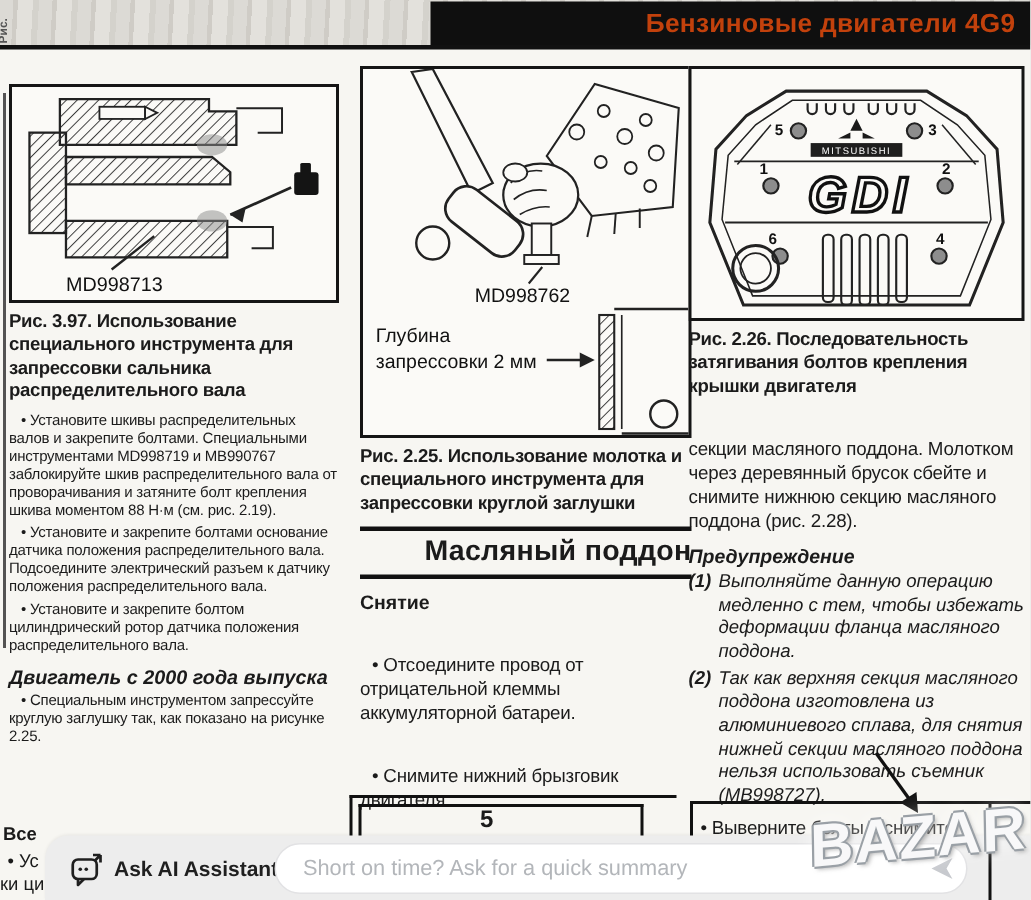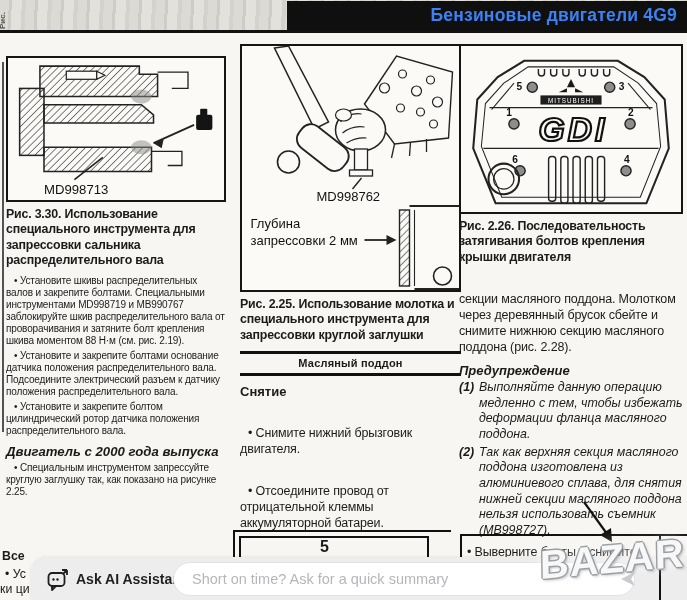--- a/index.html
+++ b/index.html
@@ -3,39 +3,39 @@
 <meta charset="utf-8">
 <style>
   html,body{margin:0;padding:0;background:#e9e8e5;}
   .page{position:relative;width:687px;height:600px;overflow:hidden;
         background:#f7f6f2;font-family:"Liberation Sans","DejaVu Sans",sans-serif;color:#1b1b1b;}
   
   .hdr-band{position:absolute;left:0;top:0;width:687px;height:30px;
     background:repeating-linear-gradient(93deg,#dcdad5 0 9px,#cfccc6 9px 12px,#e3e1dc 12px 22px,#d4d2cc 22px 26px);}
   .hdr-black{position:absolute;left:287px;top:1px;width:400px;height:29px;background:#0f0f0f;
     display:flex;align-items:center;justify-content:flex-end;padding-right:10px;box-sizing:border-box;}
-  .hdr-black span{color:#3b82f6;font-weight:bold;font-size:17.5px;letter-spacing:.2px;}
+  .hdr-black span{color:#c2410c;font-weight:bold;font-size:17.5px;letter-spacing:.2px;}
   .hdr-rule{position:absolute;left:0;top:30px;width:687px;height:3px;background:#111;}
   .edge-text{position:absolute;left:-6px;top:16px;transform:rotate(-90deg);font-size:8px;color:#555;font-weight:bold;}
   .margin-line{position:absolute;left:2px;top:62px;width:2px;height:370px;background:#2a2a2a;opacity:.8;}
 
   
   .col{position:absolute;}
   .col-left{left:6px;top:56px;width:220px;}
   .col-mid{left:240px;top:44px;width:221px;}
   .col-right{left:459px;top:44px;width:224px;}
 
   .figbox{border:2px solid #151515;background:#fbfaf7;box-sizing:border-box;}
   .caption{font-weight:bold;font-size:12.4px;line-height:1.24;letter-spacing:-.2px;margin:5px 0 0 0;}
   .bodytxt p{font-size:10px;line-height:1.2;margin:0 0 3px 0;text-indent:8px;letter-spacing:-.15px;}
   .col-mid .bodytxt p,.col-right .bodytxt p{font-size:12.5px;line-height:1.28;margin-top:26px;}
   .subhead-italic{font-weight:bold;font-style:italic;font-size:13.2px;margin:7px 0 3px 0;}
 
   .section-rule-box{margin-top:8px;border-top:3px solid #111;border-bottom:3px solid #111;padding:3px 0 4px 0;}
-  .section-title{text-align:center;font-weight:bold;font-size:11px;letter-spacing:.2px;}
+  .section-title{text-align:right;font-weight:bold;font-size:19px;letter-spacing:.2px;}
   .subsection{font-weight:bold;font-size:13px;margin:8px 0 3px 0;}
 
   .warn-title{font-weight:bold;font-style:italic;font-size:13px;margin:8px 0 2px 0;}
   .warn-item{display:flex;font-style:italic;font-size:12.4px;line-height:1.26;margin:0 0 2px 0;}
   .warn-item .wnum{flex:0 0 20px;font-weight:bold;}
   .warn-item .wtxt{flex:1;}
 
   
   .midfig-outer{position:absolute;left:233px;top:530px;width:216px;height:70px;border-left:2px solid #111;border-top:2px solid #111;}
   .midfig-inner{position:absolute;left:239px;top:536px;width:186px;height:64px;border-left:2px solid #111;border-top:2px solid #111;border-right:2px solid #111;}
@@ -46,21 +46,21 @@
 
   
   .frag{position:absolute;font-size:12.3px;}
   .frag-b{font-weight:bold;}
 
   
   .ai-bar{position:absolute;left:30px;top:557px;width:657px;height:43px;background:#ededed;
     border-radius:16px 0 0 0;z-index:5;box-shadow:0 -1px 2px rgba(0,0,0,.05);}
   .ai-icon{position:absolute;left:46px;top:568px;z-index:6;}
   .ai-label{position:absolute;left:76px;top:571px;font-weight:bold;font-size:14px;color:#1f1f1f;z-index:6;}
-  .ai-input{position:absolute;left:173px;top:562px;width:462px;height:34px;z-index:6;box-sizing:border-box;
+  .ai-input{position:absolute;left:183px;top:562px;width:462px;height:34px;z-index:6;box-sizing:border-box;
     border:1px solid #e2e2e4;border-radius:18px;background:#fff;padding:0 40px 0 18px;
     font-family:"Liberation Sans",sans-serif;font-size:14.5px;color:#333;outline:none;}
   .ai-input::placeholder{color:#b3b6ba;}
   .ai-send{position:absolute;left:618px;top:569px;z-index:7;}
 
   
   .watermark{position:absolute;left:540px;top:536px;width:160px;height:70px;z-index:8;
     transform:rotate(-5deg) skewX(-4deg);font-weight:bold;font-size:40px;letter-spacing:1px;
     color:rgba(255,255,255,.93);
     text-shadow:-1.5px 0 #9aa0a6,1.5px 0 #9aa0a6,0 -1.5px #9aa0a6,0 1.5px #9aa0a6,
@@ -104,21 +104,21 @@
         <ellipse cx="130" cy="38" rx="10" ry="7" fill="#8a8a8a" opacity="0.5"></ellipse>
         <ellipse cx="130" cy="88" rx="10" ry="7" fill="#8a8a8a" opacity="0.5"></ellipse>
         <rect x="184" y="56" width="16" height="15" rx="2" fill="#141414"></rect>
         <rect x="188" y="50" width="7" height="7" rx="1" fill="#141414"></rect>
         <line x1="182" y1="66" x2="142" y2="84" stroke="#222" stroke-width="1.8"></line>
         <polygon points="142,84 152,80 150,89" fill="#222"></polygon>
         <line x1="64" y1="120" x2="92" y2="98" stroke="#222" stroke-width="1.6"></line>
         <text x="34" y="134" font-size="13" fill="#111">MD998713</text>
       </svg>
     </div>
-    <div class="caption">Рис. 3.30. Использование специального инструмента для запрессовки сальника распределительного вала</div>
+    <div class="caption">Рис. 3.97. Использование специального инструмента для запрессовки сальника распределительного вала</div>
     <div class="bodytxt" style="margin-top:6px">
       <p>• Установите шкивы распределительных валов и закрепите болтами. Специальными инструментами MD998719 и MB990767 заблокируйте шкив распределительного вала от проворачивания и затяните болт крепления шкива моментом 88 Н·м (см. рис. 2.19).</p>
       <p>• Установите и закрепите болтами основание датчика положения распределительного вала. Подсоедините электрический разъем к датчику положения распределительного вала.</p>
       <p>• Установите и закрепите болтом цилиндрический ротор датчика положения распределительного вала.</p>
       <div class="subhead-italic">Двигатель с 2000 года выпуска</div>
       <p>• Специальным инструментом запрессуйте круглую заглушку так, как показано на рисунке 2.25.</p>
     </div>
   </div>
 
   <div class="frag frag-b" style="left:2px;top:549px">Все</div>
@@ -166,22 +166,22 @@
         <line x1="170" y1="164" x2="170" y2="240" stroke="#222" stroke-width="1.1"></line>
         <circle cx="198" cy="230" r="9" fill="none" stroke="#222" stroke-width="1.6"></circle>
       </svg>
     </div>
     <div class="caption">Рис. 2.25. Использование молотка и специального инструмента для запрессовки круглой заглушки</div>
     <div class="section-rule-box">
       <div class="section-title">Масляный поддон</div>
     </div>
     <div class="subsection">Снятие</div>
     <div class="bodytxt">
+      <p>• Отсоедините провод от отрицательной клеммы аккумуляторной батареи.</p>
       <p>• Снимите нижний брызговик двигателя.</p>
-      <p>• Отсоедините провод от отрицательной клеммы аккумуляторной батареи.</p>
       <p>• Выверните пробку и слейте из двигателя моторное масло.</p>
       <p>• Снимите переднюю выхлопную трубу.</p>
       <p>• Выверните болты крепления нижней</p>
     </div>
   </div>
 
   <div class="col col-right">
     <div class="figbox" style="height:170px">
       <svg viewBox="0 0 216 162" width="220" height="166">
         <path d="M34,154 L12,100 L16,52 L36,30 L62,14 L154,14 L180,30 L200,52 L204,100 L182,154 Z" fill="none" stroke="#222" stroke-width="2"></path>

